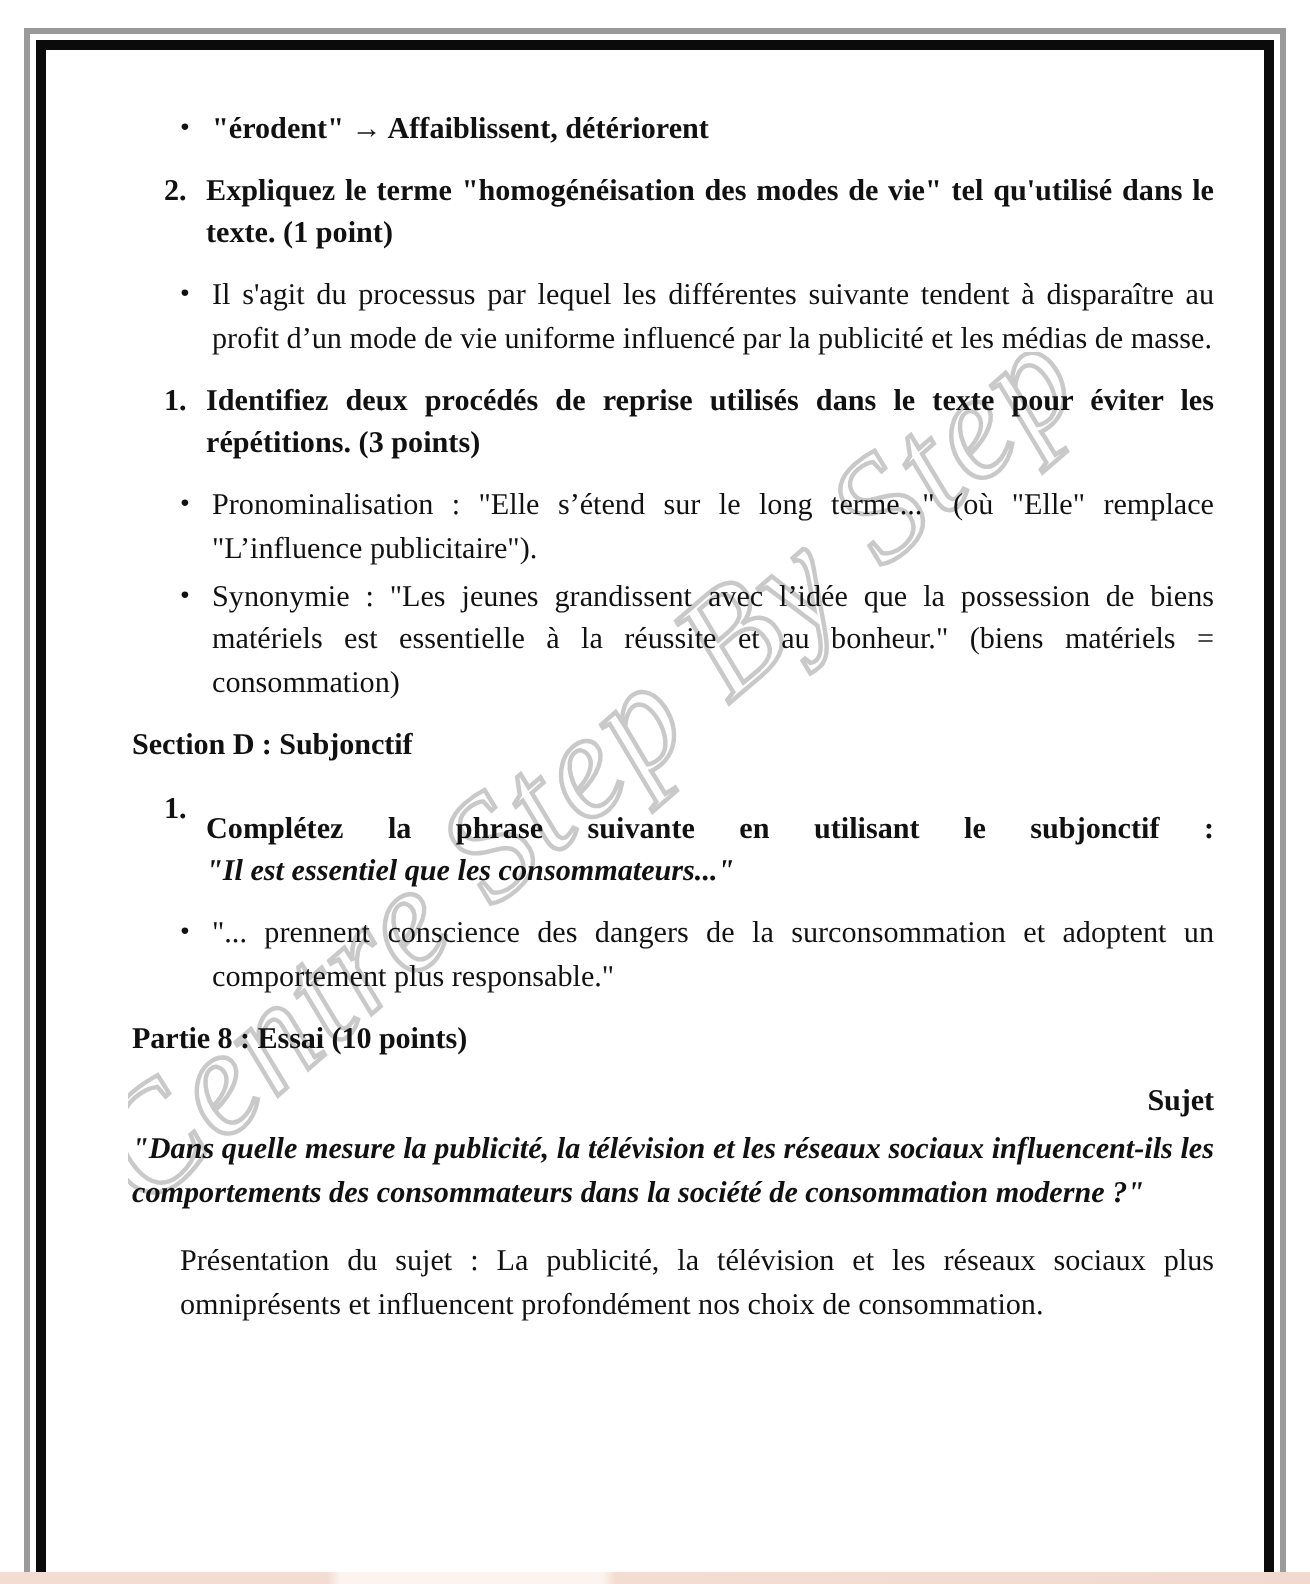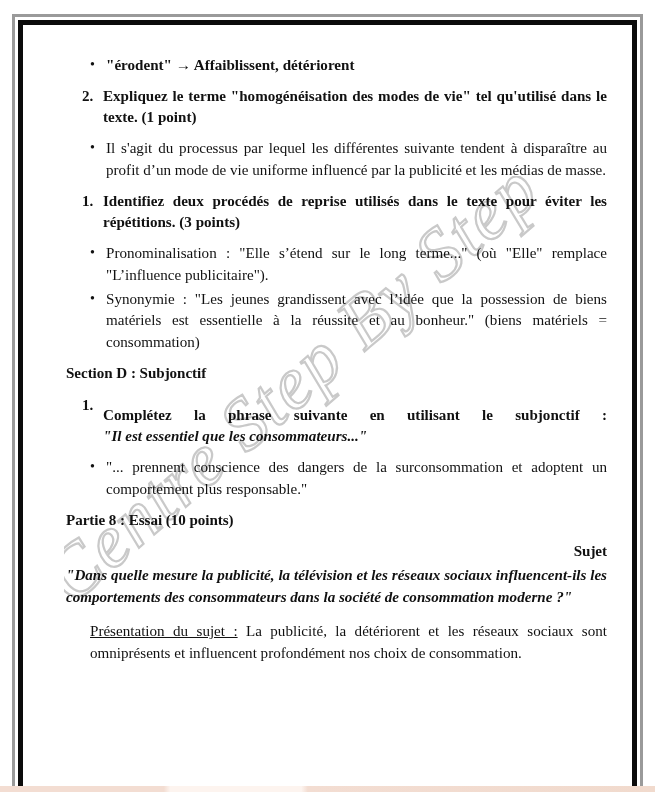--- a/index.html
+++ b/index.html
@@ -121,21 +121,21 @@
     margin: 1px 0 9px 6px;
     text-align: justify;
     text-align-last: left;
   }
 
   .para-indent {
     margin: 13px 0 0 30px;
     text-align: justify;
     text-align-last: left;
   }
-  .u { text-decoration: underline; }
+  .u { }
 </style>
 </head>
 <body>
 
 <div id="page-frame">
   <div class="border-outer-gray-t"></div>
   <div class="border-outer-gray-l"></div>
   <div class="border-outer-gray-r"></div>
   <div class="border-black-t"></div>
   <div class="border-black-l"></div>
@@ -200,16 +200,16 @@
 
   <div class="heading">Partie 8 : Essai (10 points)</div>
 
   <div class="heading heading-tight">Sujet</div>
 
   <div class="subject-quote">"Dans quelle mesure la publicité, la télévision et les réseaux sociaux influencent-ils les comportements des consommateurs dans la société de consommation moderne ?"</div>
 
 
 
   <div class="para-indent">
-    <span class="u">Présentation du sujet :</span><span> La publicité, la détériorent et les réseaux sociaux sont omniprésents et influencent profondément nos choix de consommation.</span>
+    <span class="u">Présentation du sujet :</span><span> La publicité, la télévision et les réseaux sociaux plus omniprésents et influencent profondément nos choix de consommation.</span>
   </div>
 
 </div>
 
 </body></html>

